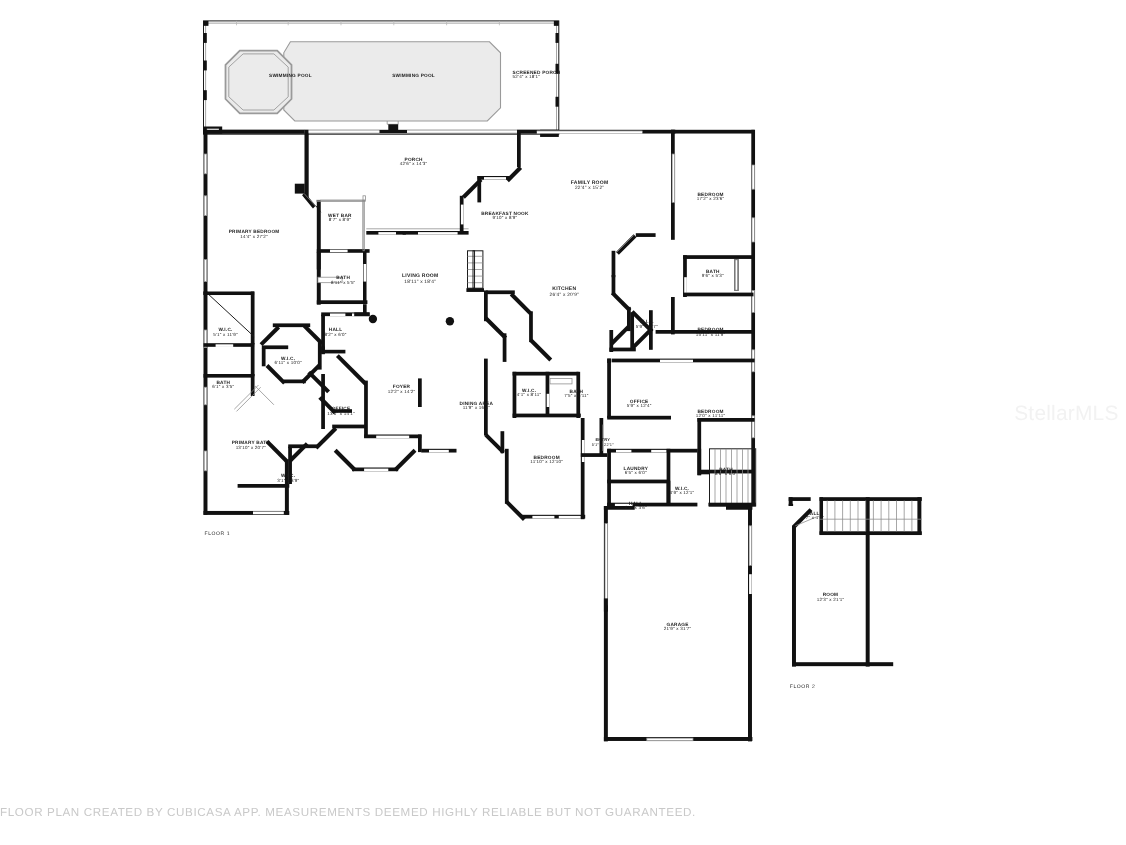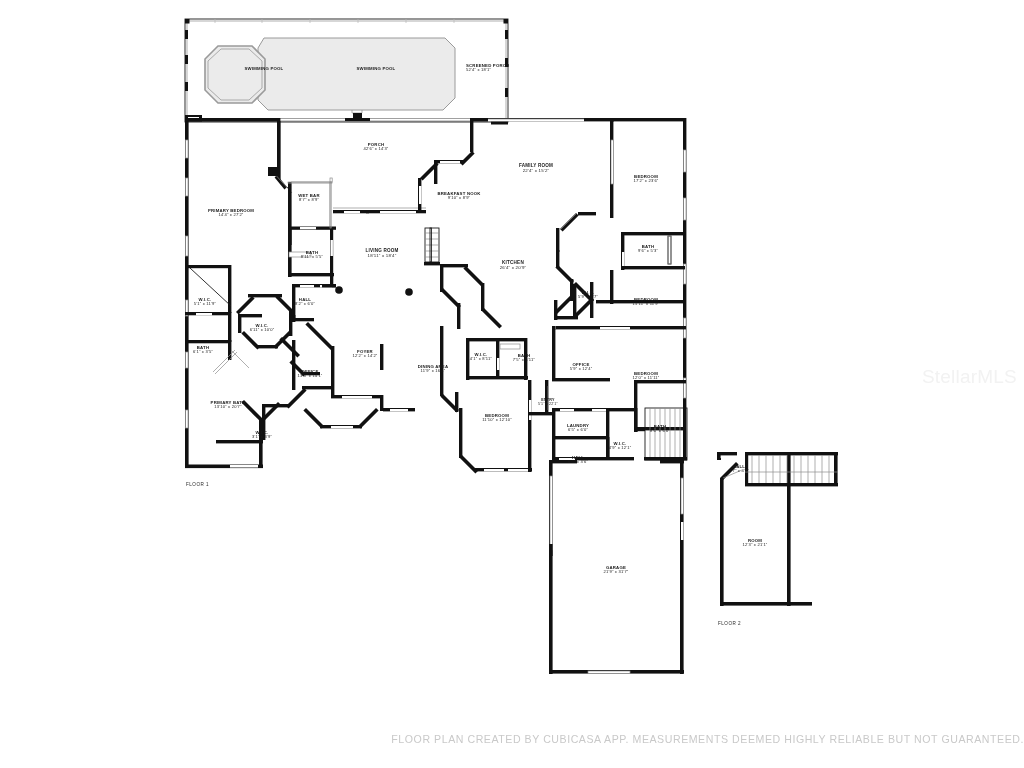--- a/index.html
+++ b/index.html
@@ -20,21 +20,21 @@
        font-family:"Liberation Sans",sans-serif;line-height:1.18;
        letter-spacing:.2px;white-space:nowrap;transform:translateX(-50%);}
   .lbl .nm{display:block;font-size:4.3px;font-weight:600;}
   .lbl .dm{display:block;font-size:4.1px;font-weight:400;}
   .lbl.big .nm{font-size:4.6px;}
   .lbl.big .dm{font-size:4.4px;}
   .lbl.lft{transform:none;text-align:left;}
 
   .floortag{position:absolute;font-size:4.6px;color:#2a2a2a;letter-spacing:.5px;font-weight:500;}
 
-  #caption{position:absolute;left:0;top:733px;width:1024px;text-align:right;
+  #caption{position:absolute;left:0;top:733px;width:1024px;text-align:left;
            font-size:10.6px;letter-spacing:.55px;color:#c9c9c9;font-weight:500;
            font-family:"Liberation Sans",sans-serif;}
   #watermark{position:absolute;left:922px;top:366px;font-size:19px;color:#f2f2f2;
              letter-spacing:.2px;font-weight:400;font-family:"Liberation Sans",sans-serif;}
 </style>
 </head>
 <body>
 
 <div id="stage">
 

